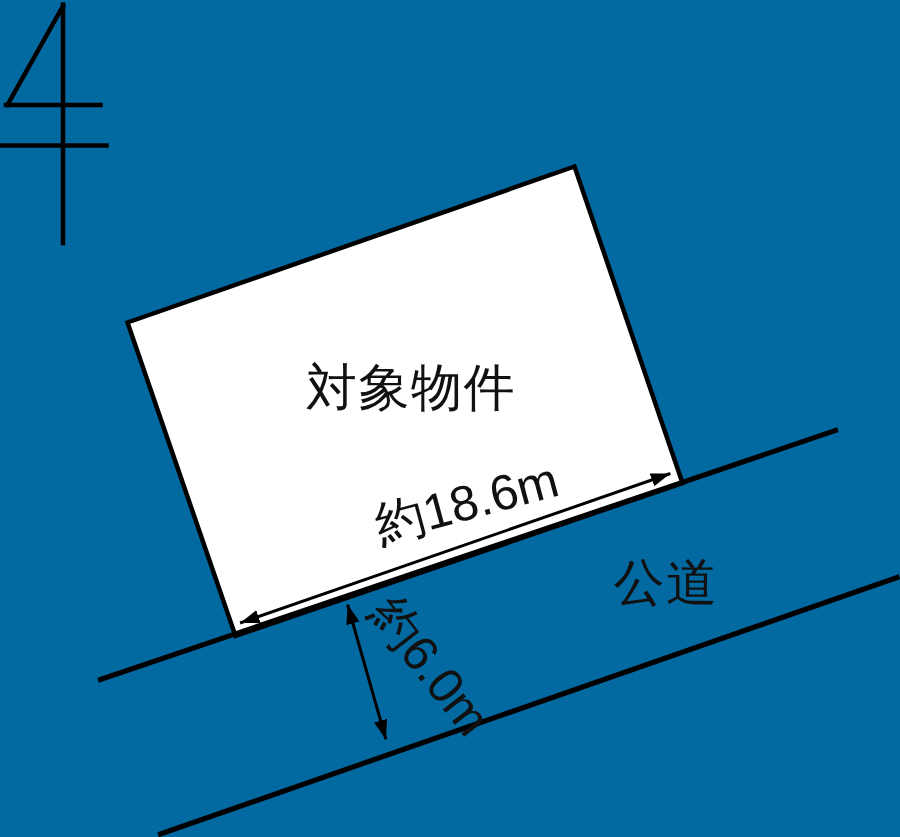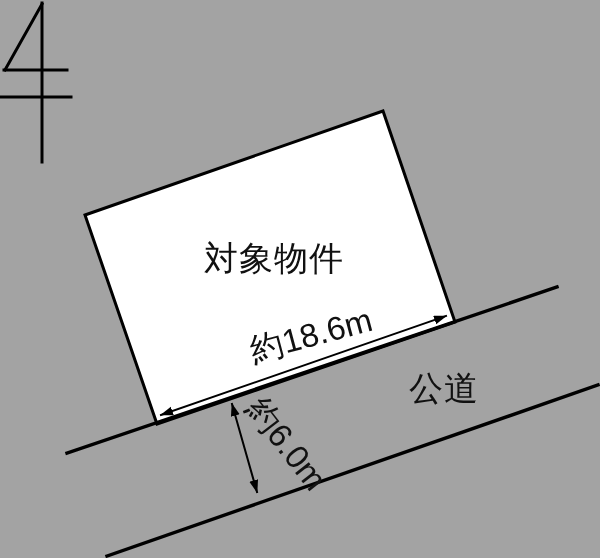--- a/index.html
+++ b/index.html
@@ -4,21 +4,21 @@
 <style>
   html, body {
     margin: 0;
     padding: 0;
     background: #ffffff;
   }
   .canvas {
     position: relative;
     width: 600px;
     height: 558px;
-    background: #a3a3a3;
+    background: #0369a1;
     overflow: hidden;
     font-family: "Liberation Sans", "DejaVu Sans", sans-serif;
   }
   svg { display: block; }
   .ink-line {
     stroke: #000000;
     fill: none;
     stroke-linecap: square;
   }
   .thick { stroke-width: 3.4; }

